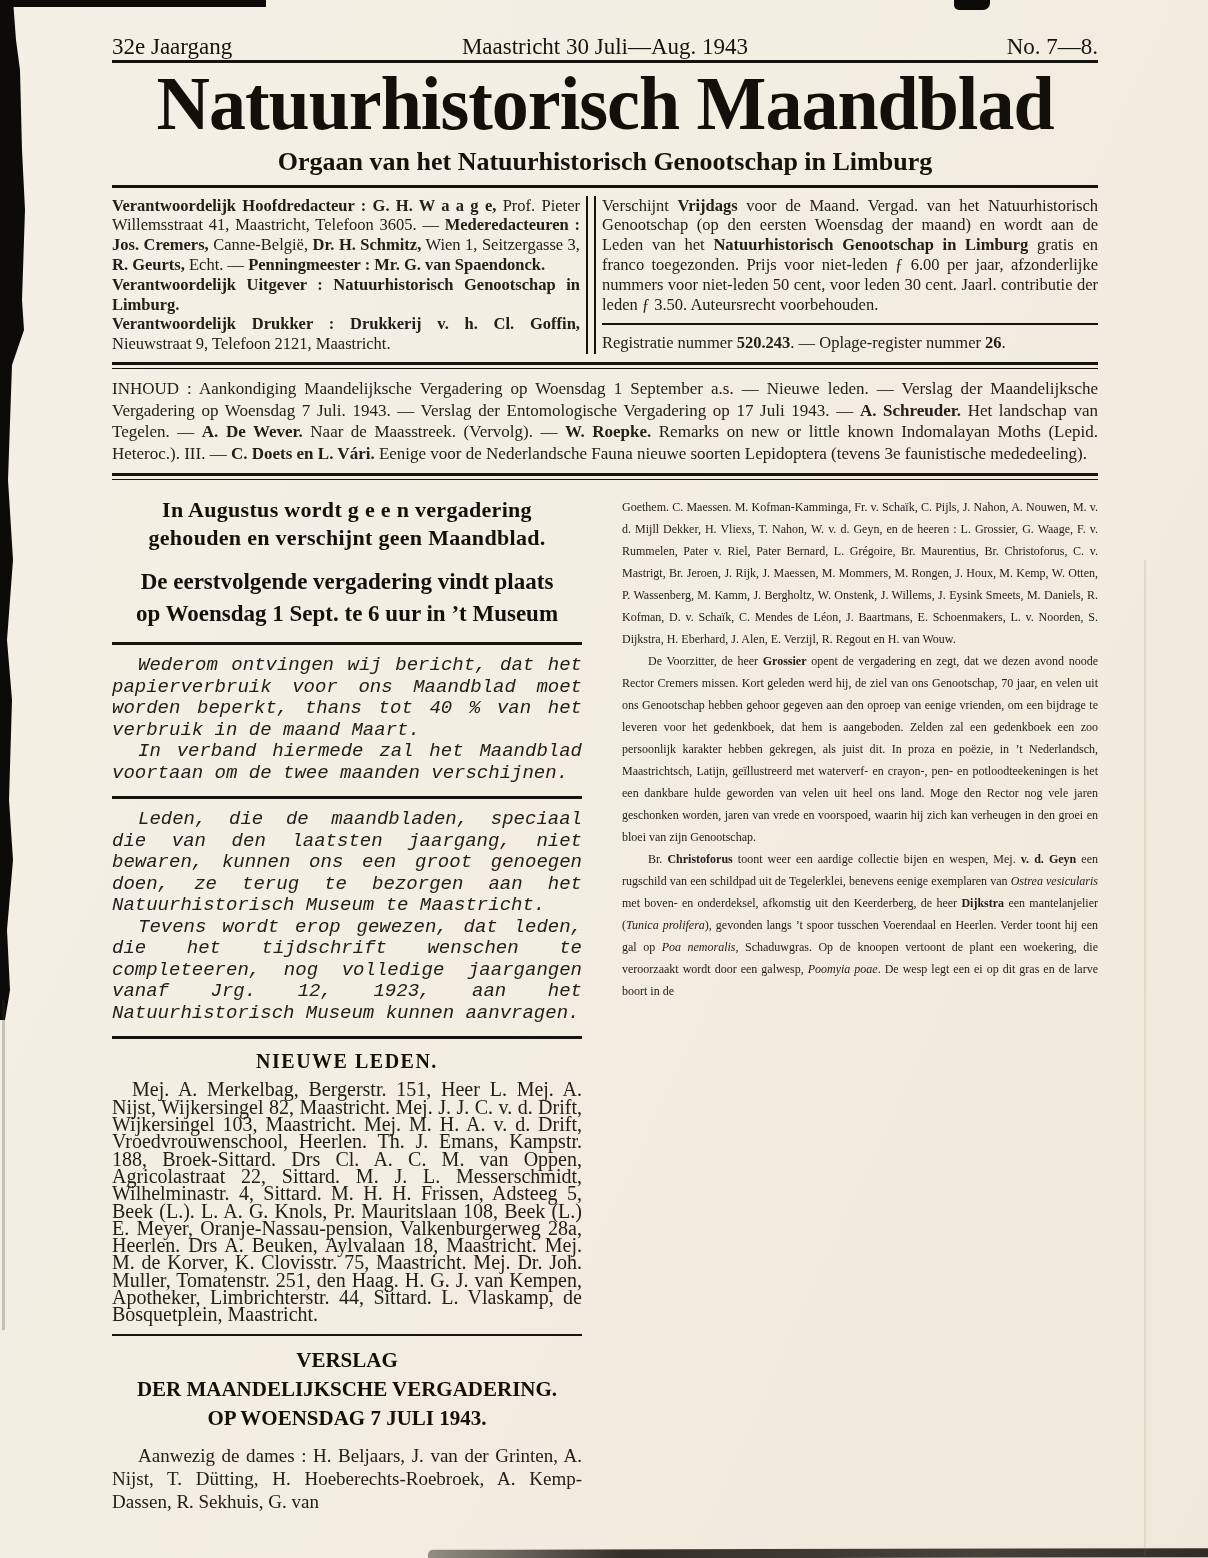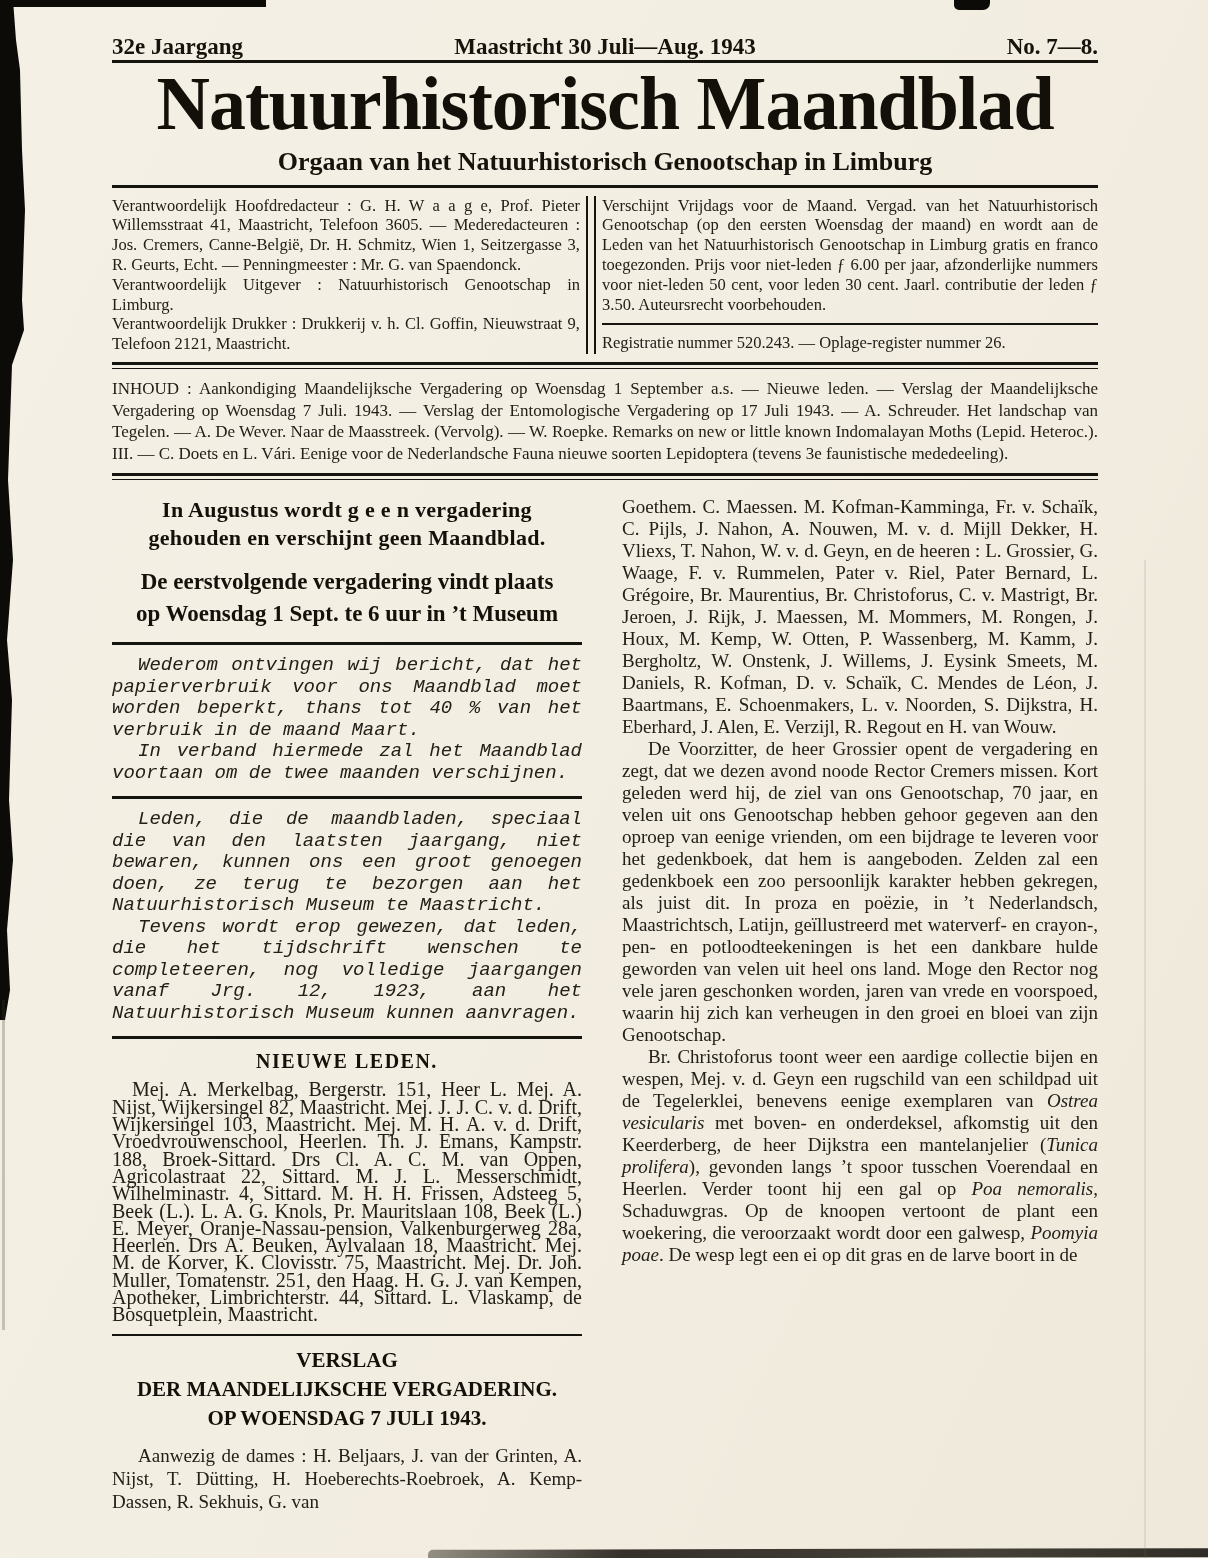--- a/index.html
+++ b/index.html
@@ -6,36 +6,36 @@
   html,body { width:1208px; height:1558px; }
   body {
     position:relative; overflow:hidden;
     font-family:"Liberation Serif", serif;
     background:#d9d4c6;
   }
   .page {
     position:absolute; inset:0;
     background:linear-gradient(115deg, var(--paper,#f5f0e5) 0%, #f3eee2 45%, #efe9db 100%);
   }
-  .b { font-weight:normal; }
+  .b { font-weight:bold; }
   .i { font-style:italic; }
 
   
   .edge-left { position:absolute; left:0; top:0; }
   .edge-top { position:absolute; left:0; top:0; width:266px; height:7px; background:var(--edge,#0c0b08); }
   .edge-blob { position:absolute; left:954px; top:0; width:36px; height:10px; background:var(--edge,#0c0b08); border-radius:0 0 7px 5px; }
   .edge-left-faint { position:absolute; left:2px; top:1000px; width:3px; height:330px; background:rgba(60,55,45,0.25); }
   .edge-bottom { position:absolute; left:428px; bottom:0; width:780px; height:9px;
     background:linear-gradient(to right, rgba(70,65,55,0.55), #35312a 25%, #46423a 70%, #302d26);
     border-radius:5px 0 0 2px; transform:rotate(-0.12deg); }
   .crease { position:absolute; left:1144px; top:560px; width:2px; height:998px; background:rgba(120,110,90,0.14); }
 
   .content { position:absolute; left:112px; top:34px; width:986px; color:var(--ink,#23201a); }
 
-  .mast-row { display:flex; align-items:center; font-weight:bold; font-size:23px; color:#16130d; }
+  .mast-row { display:flex; align-items:center; font-weight:normal; font-size:23px; color:#16130d; }
   .mast-row .l { flex:1.1; text-align:left; }
   .mast-row .c { flex:2; text-align:center; }
   .mast-row .r { flex:1.1; text-align:right; }
 
   .rule { height:3px; background:#16140f; }
   .rule.thin { height:2px; }
   .rule-double { height:7px; border-top:3px solid #16140f; border-bottom:1px solid #16140f; }
 
   .title {
     text-align:center; font-weight:bold; font-size:74px; line-height:1.05;
@@ -66,21 +66,21 @@
   .itpara { font-style:italic; font-size:19px; line-height:21.5px; text-align:justify;font-family:Liberation Mono, monospace; }
   .ind { text-indent:26px; }
   .ind-s { text-indent:20px; }
 
   .nl-title { font-weight:bold; font-size:20px; line-height:24px; text-align:center; letter-spacing:1.5px; margin:4px 0 8px; color:#14110b; }
   .members { font-size:20px; line-height:17.3px; text-align:justify; }
 
   .verslag { font-weight:bold; font-size:21px; line-height:29px; text-align:center; margin-top:10px; color:#14110b; }
   .attendees { font-size:19px; line-height:23px; text-align:justify; text-indent:26px; margin-top:11px; }
 
-  .body { font-size:19px; line-height:22px; text-align:justify; }
+  .body { font-size:12px; line-height:22px; text-align:justify; }
 </style>
 </head>
 <body>
 
 <div class="page">
 
   <svg class="edge-left" width="30" height="1020" viewBox="0 0 30 1020">
     <polygon fill="#0c0b08" points="0,0 13,0 16,40 20,70 22,150 25,210 22,300 24,330 12,365 8,480 13,560 7,640 12,700 9,800 13,860 7,930 10,990 5,1020 0,1020"></polygon>
   </svg>
   <div class="edge-top"></div>

